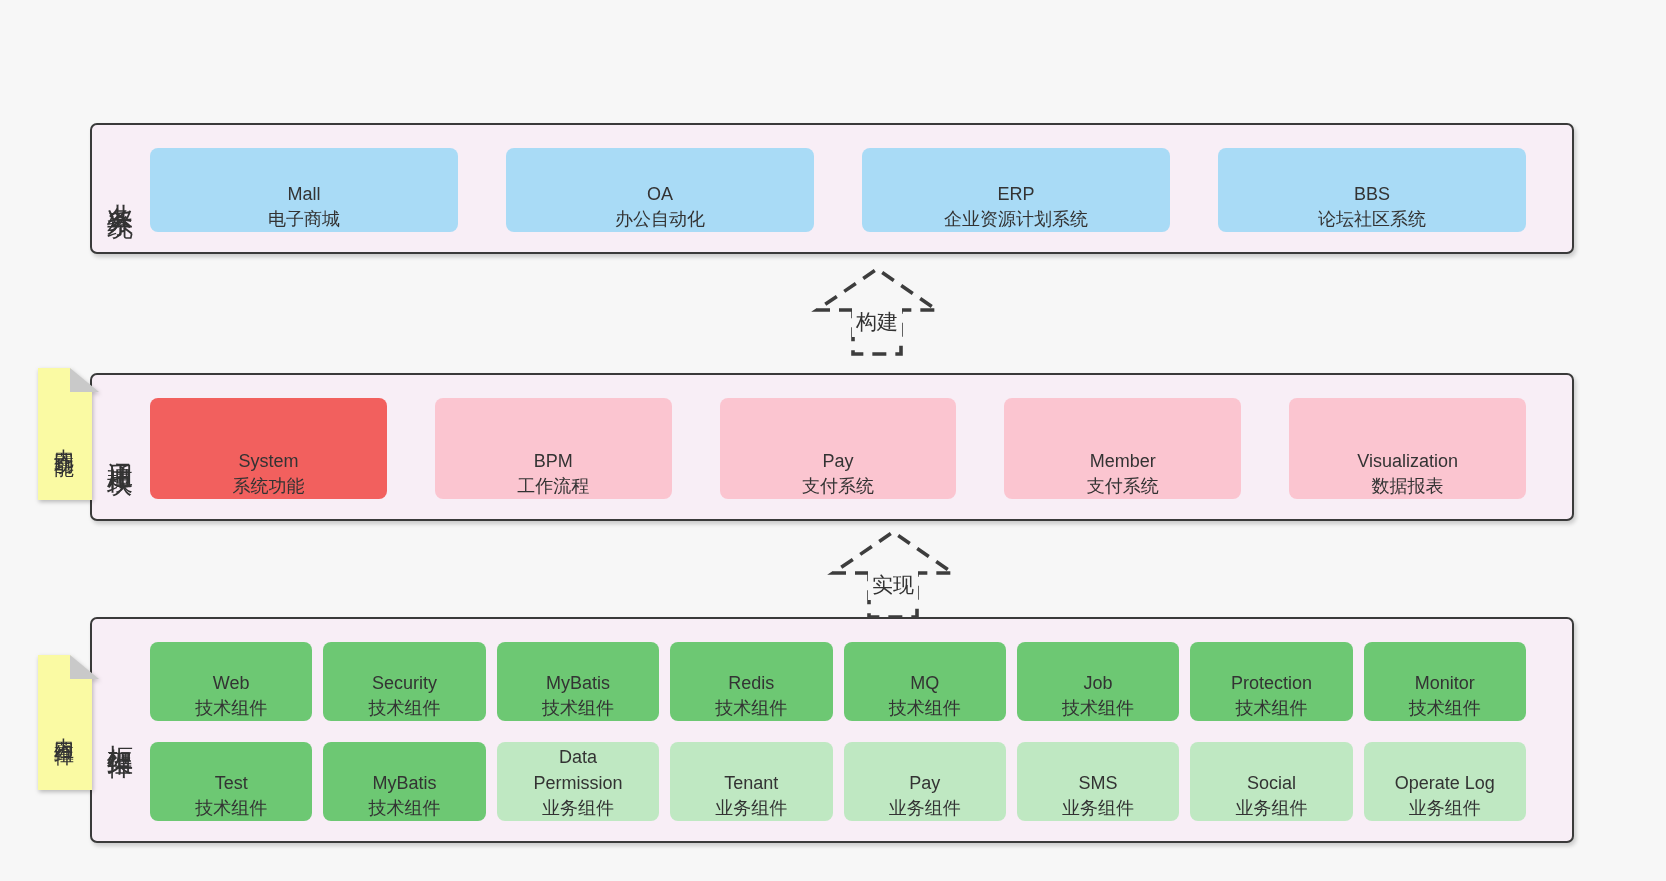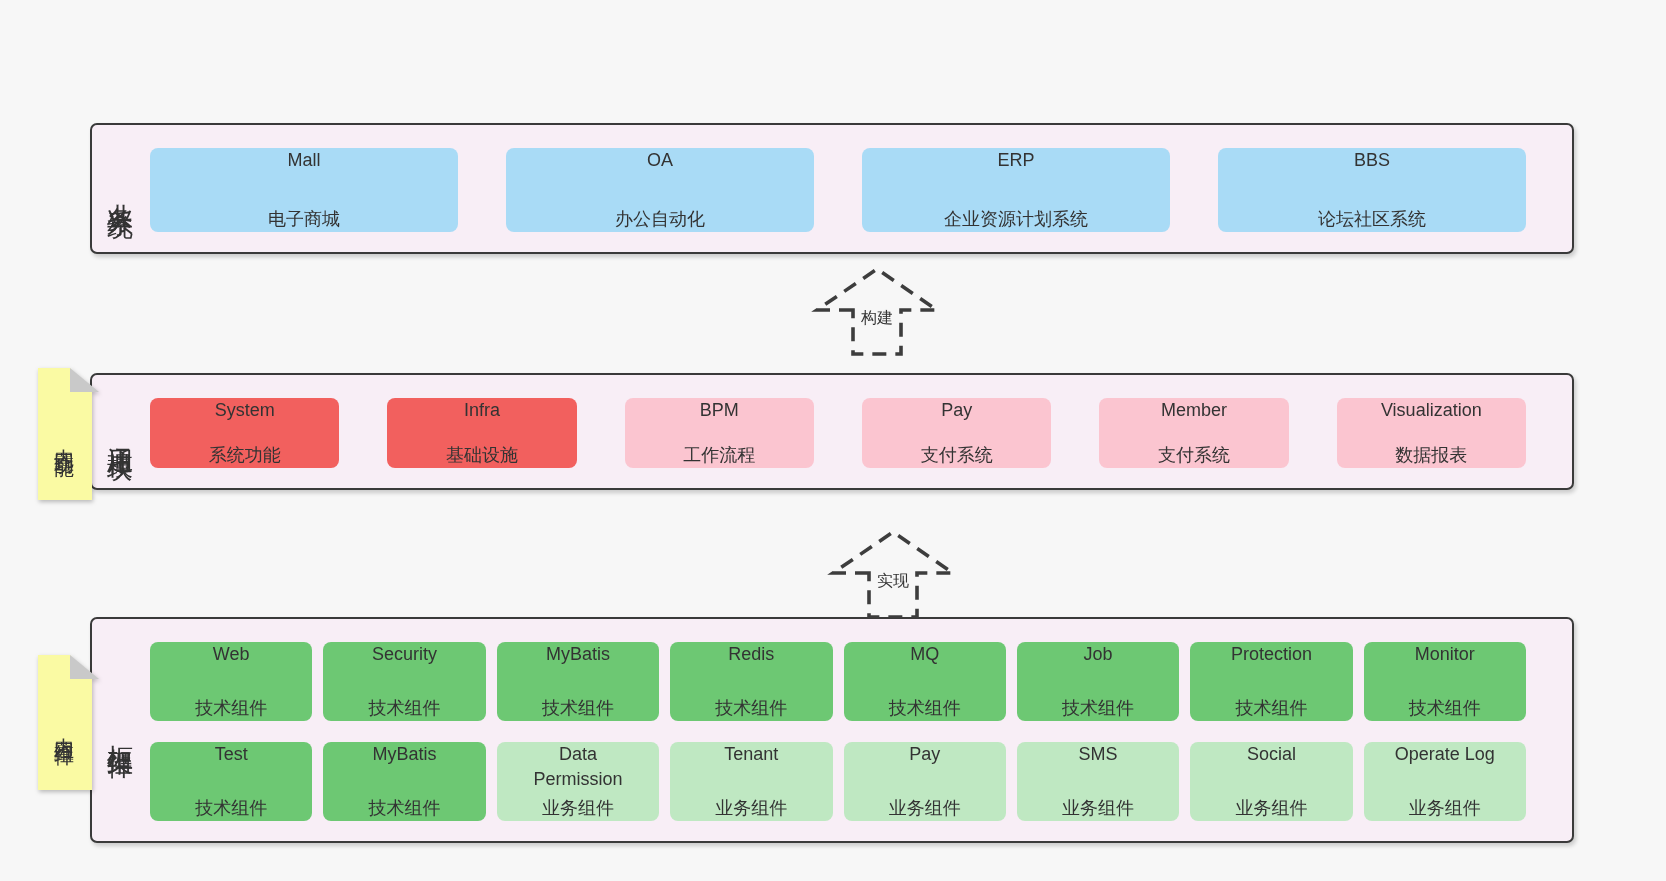--- a/index.html
+++ b/index.html
@@ -23,21 +23,21 @@
     width: 1484px;
     box-sizing: border-box;
     background: var(--section-bg, #f8eef6);
     border: 2px solid var(--section-border, #3a3a3a);
     border-radius: 7px;
     box-shadow: 2px 3px 4px rgba(0,0,0,0.18);
     display: flex;
     z-index: 1;
   }
   #section-business   { top: 123px; height: 131px; }
-  #section-modules    { top: 373px; height: 117px; }
+  #section-modules    { top: 373px; height: 148px; }
   #section-components { top: 617px; height: 226px; }
 
   .v-label {
     flex: 0 0 58px;
     display: flex;
     align-items: center;
     justify-content: center;
     writing-mode: vertical-rl;
     text-orientation: upright;
     font-size: 26px;
@@ -55,21 +55,21 @@
   }
   .row { display: flex; gap: 48px; flex: 1; }
   .row.cols8 { gap: 11px; }
 
   .box {
     flex: 1;
     border-radius: 8px;
     display: flex;
     flex-direction: column;
     align-items: center;
-    justify-content: space-between;
+    justify-content: flex-end;
     text-align: center;
     font-size: 18px;
     line-height: 1.4;
   }
   .box.blue       { background: var(--blue, #a9dbf6); }
   .box.red        { background: var(--red, #f2605e); }
   .box.pink       { background: var(--pink, #fbc5d0); }
   .box.green      { background: var(--green, #6dc873); }
   .box.lightgreen { background: var(--green-light, #bfe8c2); }
   .cols8 .en { max-width: 120px; }
@@ -127,21 +127,21 @@
     stroke-dasharray: 14 9;
     stroke-linejoin: miter;
   }
   .arrow-label {
     position: absolute;
     left: 50%;
     top: 45px;
     transform: translateX(-50%);
     background: var(--page-bg, #f7f7f7);
     padding: 1px 4px;
-    font-size: 16px;
+    font-size: 21px;
     white-space: nowrap;
     color: var(--text, #333);
   }
 </style>
 </head>
 <body>
 
 <div class="section" id="section-business">
   <div class="v-label">业务系统</div>
   <div class="rows">
@@ -179,24 +179,20 @@
 </div>
 
 <div class="section" id="section-modules">
   <div class="v-label">通用模块</div>
   <div class="rows">
     <div class="row">
       <div class="box red">
         <div class="en">System</div>
         <div class="zh">系统功能</div>
       </div>
-      <div class="box red">
-        <div class="en">Infra</div>
-        <div class="zh">基础设施</div>
-      </div>
       <div class="box pink">
         <div class="en">BPM</div>
         <div class="zh">工作流程</div>
       </div>
       <div class="box pink">
         <div class="en">Pay</div>
         <div class="zh">支付系统</div>
       </div>
       <div class="box pink">
         <div class="en">Member</div>

